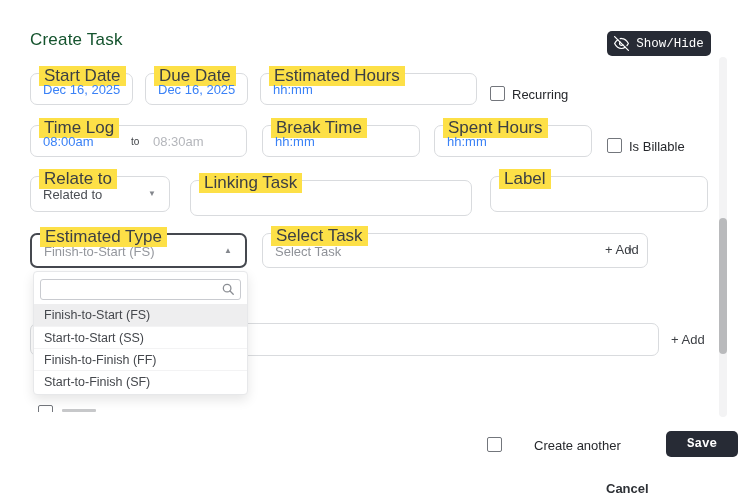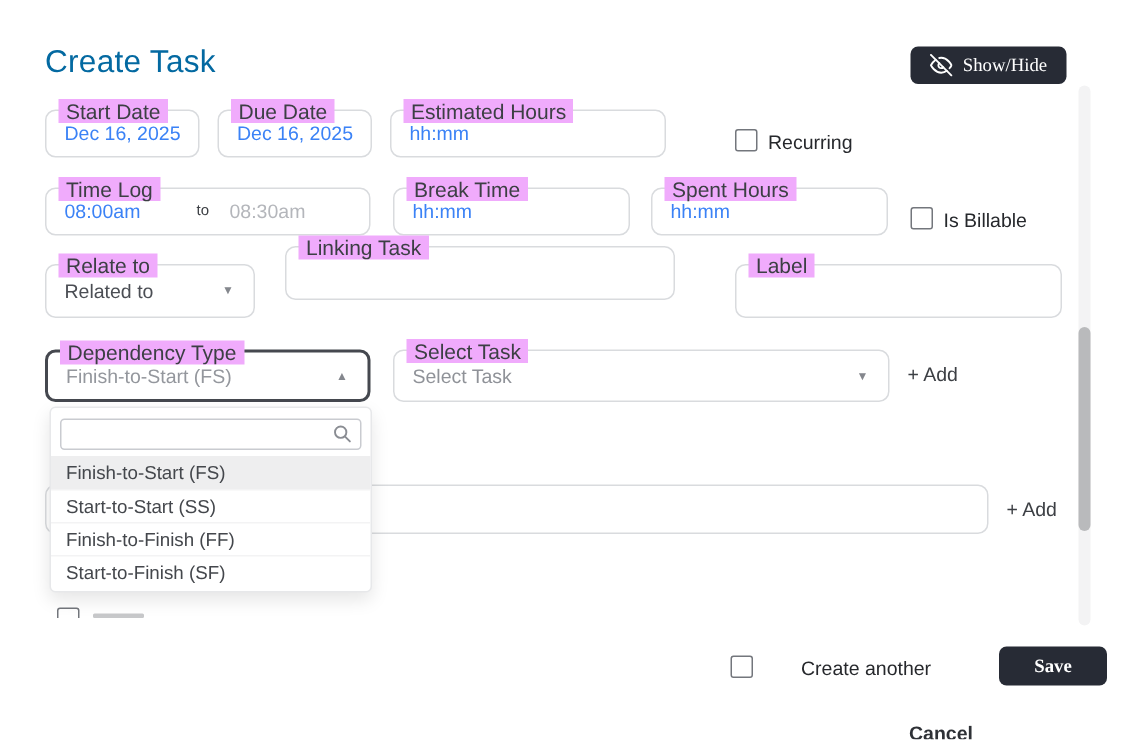--- a/index.html
+++ b/index.html
@@ -5,42 +5,42 @@
   * { box-sizing: border-box; margin: 0; padding: 0; }
   html,body { background:#fff; }
   .canvas {
     position: relative; width: 750px; height: 493px;
     background: #fff; overflow: hidden;
     font-family: "Liberation Sans", sans-serif;
     color: #1b1c1e;
   }
   .title {
     position: absolute; left: 30px; top: 30px;
-    font-size: 21px; font-weight: 500; color: #0369a1;
+    font-size: 17px; font-weight: 500; color: #14532d;
     letter-spacing: .2px;
   }
   .dark-btn {
     position: absolute; background: #272b35; color: #fff;
     border: none; border-radius: 5px; cursor: pointer;
     display: flex; align-items: center; justify-content: center;
-    font-family: Liberation Serif, serif;
+    font-family: Liberation Mono, monospace;
   }
   .showhide { left: 607px; top: 31px; width: 104px; height: 25px; gap: 7px; font-size: 12.5px; }
   .showhide svg { width: 15px; height: 15px; }
 
   
   .field {
     position: absolute; background: #fff;
     border: 1px solid #d9dbde; border-radius: 7px;
   }
   .field.focused { border: 2px solid #45484f; }
   .flabel {
     position: absolute; top: -8px; left: 8px;
-    background: #f0abfc; padding: 0 5px;
-    font-size: 14px; color: #3c3f44; white-space: nowrap;
+    background: #fde047; padding: 0 5px;
+    font-size: 17px; color: #3c3f44; white-space: nowrap;
   }
   .fvalue {
     position: absolute; left: 12px; top: 50%; transform: translateY(-50%);
     font-size: 13px; color: #3b82f6; white-space: nowrap;
   }
   .fvalue.dark { color: #4b4e54; }
   .arrow {
     position: absolute; right: 13px; top: 50%; transform: translateY(-50%);
     font-size: 8px; color: #84878d; line-height: 1;
   }
@@ -116,21 +116,21 @@
   </button>
 
   <div class="field" style="left:30px; top:73px; width:103px; height:32px;">
     <span class="flabel">Start Date</span>
     <span class="fvalue">Dec 16, 2025</span>
   </div>
   <div class="field" style="left:145px; top:73px; width:103px; height:32px;">
     <span class="flabel">Due Date</span>
     <span class="fvalue">Dec 16, 2025</span>
   </div>
-  <div class="field" style="left:260px; top:73px; width:184px; height:32px;">
+  <div class="field" style="left:260px; top:73px; width:217px; height:32px;">
     <span class="flabel">Estimated Hours</span>
     <span class="fvalue">hh:mm</span>
   </div>
   <span class="checkbox" style="left:490px; top:86px;"></span>
   <span class="cb-label" style="left:512px; top:87px;">Recurring</span>
 
   <div class="field" style="left:30px; top:125px; width:217px; height:32px;">
     <span class="flabel">Time Log</span>
     <span class="fvalue">08:00am</span>
     <span class="timelog-sep">to</span>
@@ -145,35 +145,35 @@
     <span class="fvalue">hh:mm</span>
   </div>
   <span class="checkbox" style="left:607px; top:138px;"></span>
   <span class="cb-label" style="left:629px; top:139px;">Is Billable</span>
 
   <div class="field" style="left:30px; top:176px; width:140px; height:36px;">
     <span class="flabel">Relate to</span>
     <span class="fvalue dark">Related to</span>
     <span class="arrow">▼</span>
   </div>
-  <div class="field" style="left:190px; top:164px; width:260px; height:36px;">
+  <div class="field" style="left:190px; top:180px; width:282px; height:36px;">
     <span class="flabel">Linking Task</span>
     <span class="fvalue"></span>
   </div>
   <div class="field" style="left:490px; top:176px; width:218px; height:36px;">
     <span class="flabel">Label</span>
     <span class="fvalue"></span>
   </div>
 
   <div class="field focused" style="left:30px; top:233px; width:217px; height:35px;">
-    <span class="flabel">Dependency Type</span>
+    <span class="flabel">Estimated Type</span>
     <span class="fvalue" style="color:#94979d;">Finish-to-Start (FS)</span>
     <span class="arrow">▲</span>
   </div>
-  <div class="field" style="left:262px; top:233px; width:331px; height:35px;">
+  <div class="field" style="left:262px; top:233px; width:386px; height:35px;">
     <span class="flabel">Select Task</span>
     <span class="fvalue" style="color:#8f9298;">Select Task</span>
     <span class="arrow">▼</span>
   </div>
   <span class="add-link" style="left:605px; top:242px;">+ Add</span>
 
   <div class="field" style="left:30px; top:323px; width:629px; height:33px; z-index:1;"></div>
   <span class="add-link" style="left:671px; top:332px;">+ Add</span>
 
   <div class="dropdown-panel">

